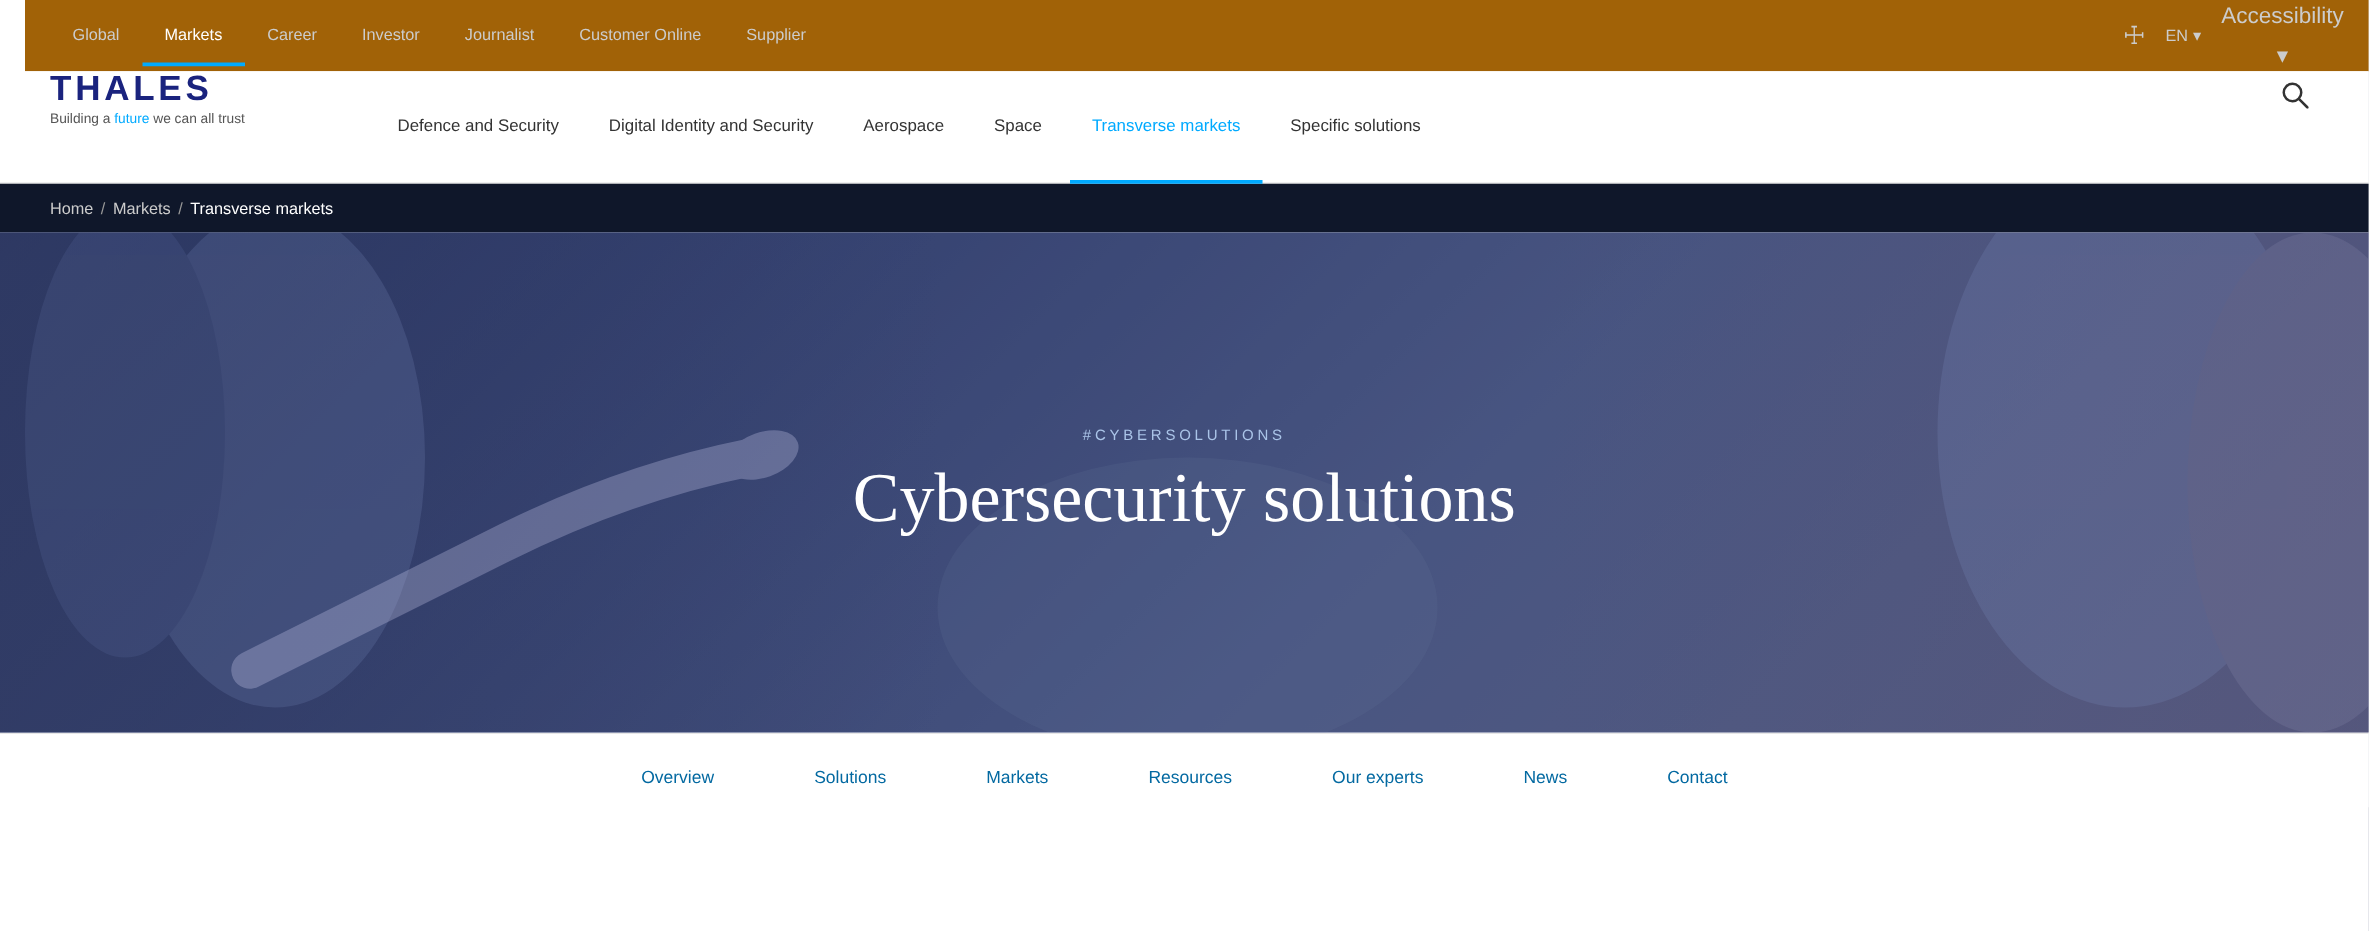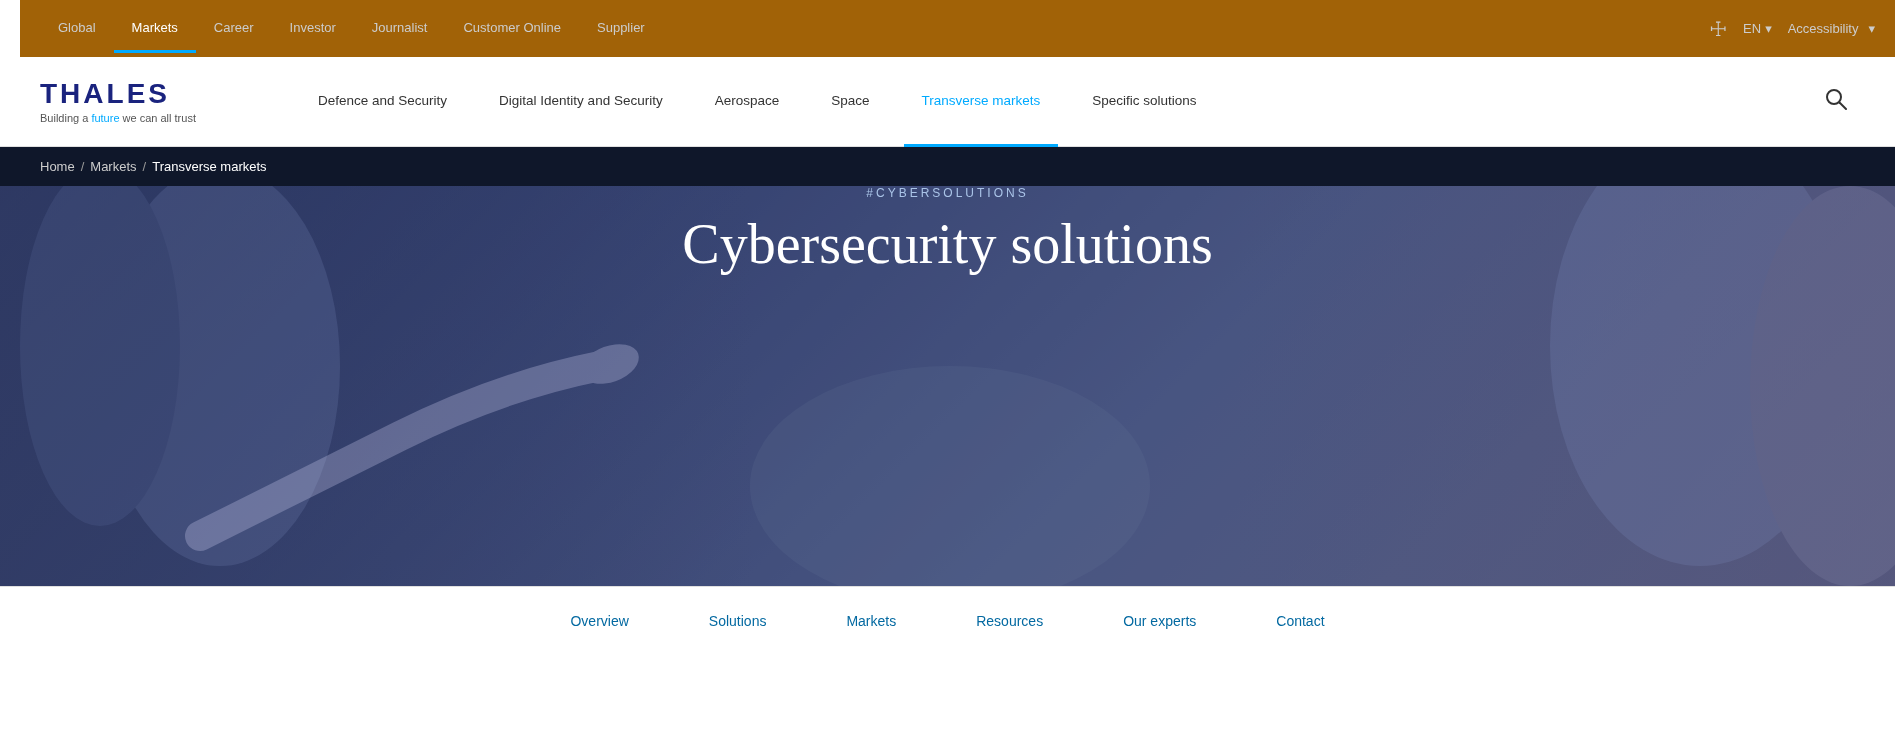--- a/index.html
+++ b/index.html
@@ -48,32 +48,33 @@
     .lang-selector {
       color: #ccc;
       font-size: 13px;
       cursor: pointer;
       display: flex;
       align-items: flex-start;
       gap: 4px;
     }
     .accessibility-selector {
       color: #ccc;
-      font-size: 13px;
+      font-size: 18px;
       cursor: pointer;
       display: flex;
       align-items: center;
       gap: 10px;
+      flex-direction: column;
     }
 
     
     .main-nav {
       background: #fff;
       display: flex;
-      align-items: center;
+      align-items: flex-start;
       height: 90px;
       padding: 0 40px;
       border-bottom: 1px solid #e0e0e0;
     }
     .logo-area {
       display: flex;
       flex-direction: column;
       margin-right: 80px;
       min-width: 180px;
     }
@@ -88,21 +89,21 @@
       font-size: 11px;
       color: #555;
       margin-top: 4px;
     }
     .logo-tagline span.future {
       color: #00aaff;
     }
     .main-nav-links {
       display: flex;
       align-items: center;
-      gap: 16px;
+      gap: 4px;
       flex: 1;
     }
     .main-nav-link {
       font-size: 13.5px;
       color: #333;
       padding: 0 18px;
       height: 90px;
       display: flex;
       align-items: center;
       cursor: pointer;
@@ -144,20 +145,21 @@
     .breadcrumb-current { color: #fff; }
 
     
     .hero {
       position: relative;
       width: 100%;
       height: 400px;
       overflow: hidden;
       background: linear-gradient(135deg, #2a3a6e 0%, #4a5a8e 30%, #6a7aaa 60%, #8a8aaa 100%);
       display: flex;
+      align-items: center;
       justify-content: center;
     }
     .hero-overlay {
       position: absolute;
       inset: 0;
       background: rgba(30, 40, 80, 0.45);
     }
     
     .hero-bg-shape1 {
       position: absolute;
@@ -298,14 +300,15 @@
     <h1 class="hero-title">Cybersecurity solutions</h1>
   </div>
 </section>
 
 <nav class="bottom-nav">
   <a class="bottom-nav-item">Overview</a>
   <a class="bottom-nav-item">Solutions</a>
   <a class="bottom-nav-item">Markets</a>
   <a class="bottom-nav-item">Resources</a>
   <a class="bottom-nav-item">Our experts</a>
+  <a class="bottom-nav-item">News</a>
   <a class="bottom-nav-item">Contact</a>
 </nav>
 
 </body></html>

